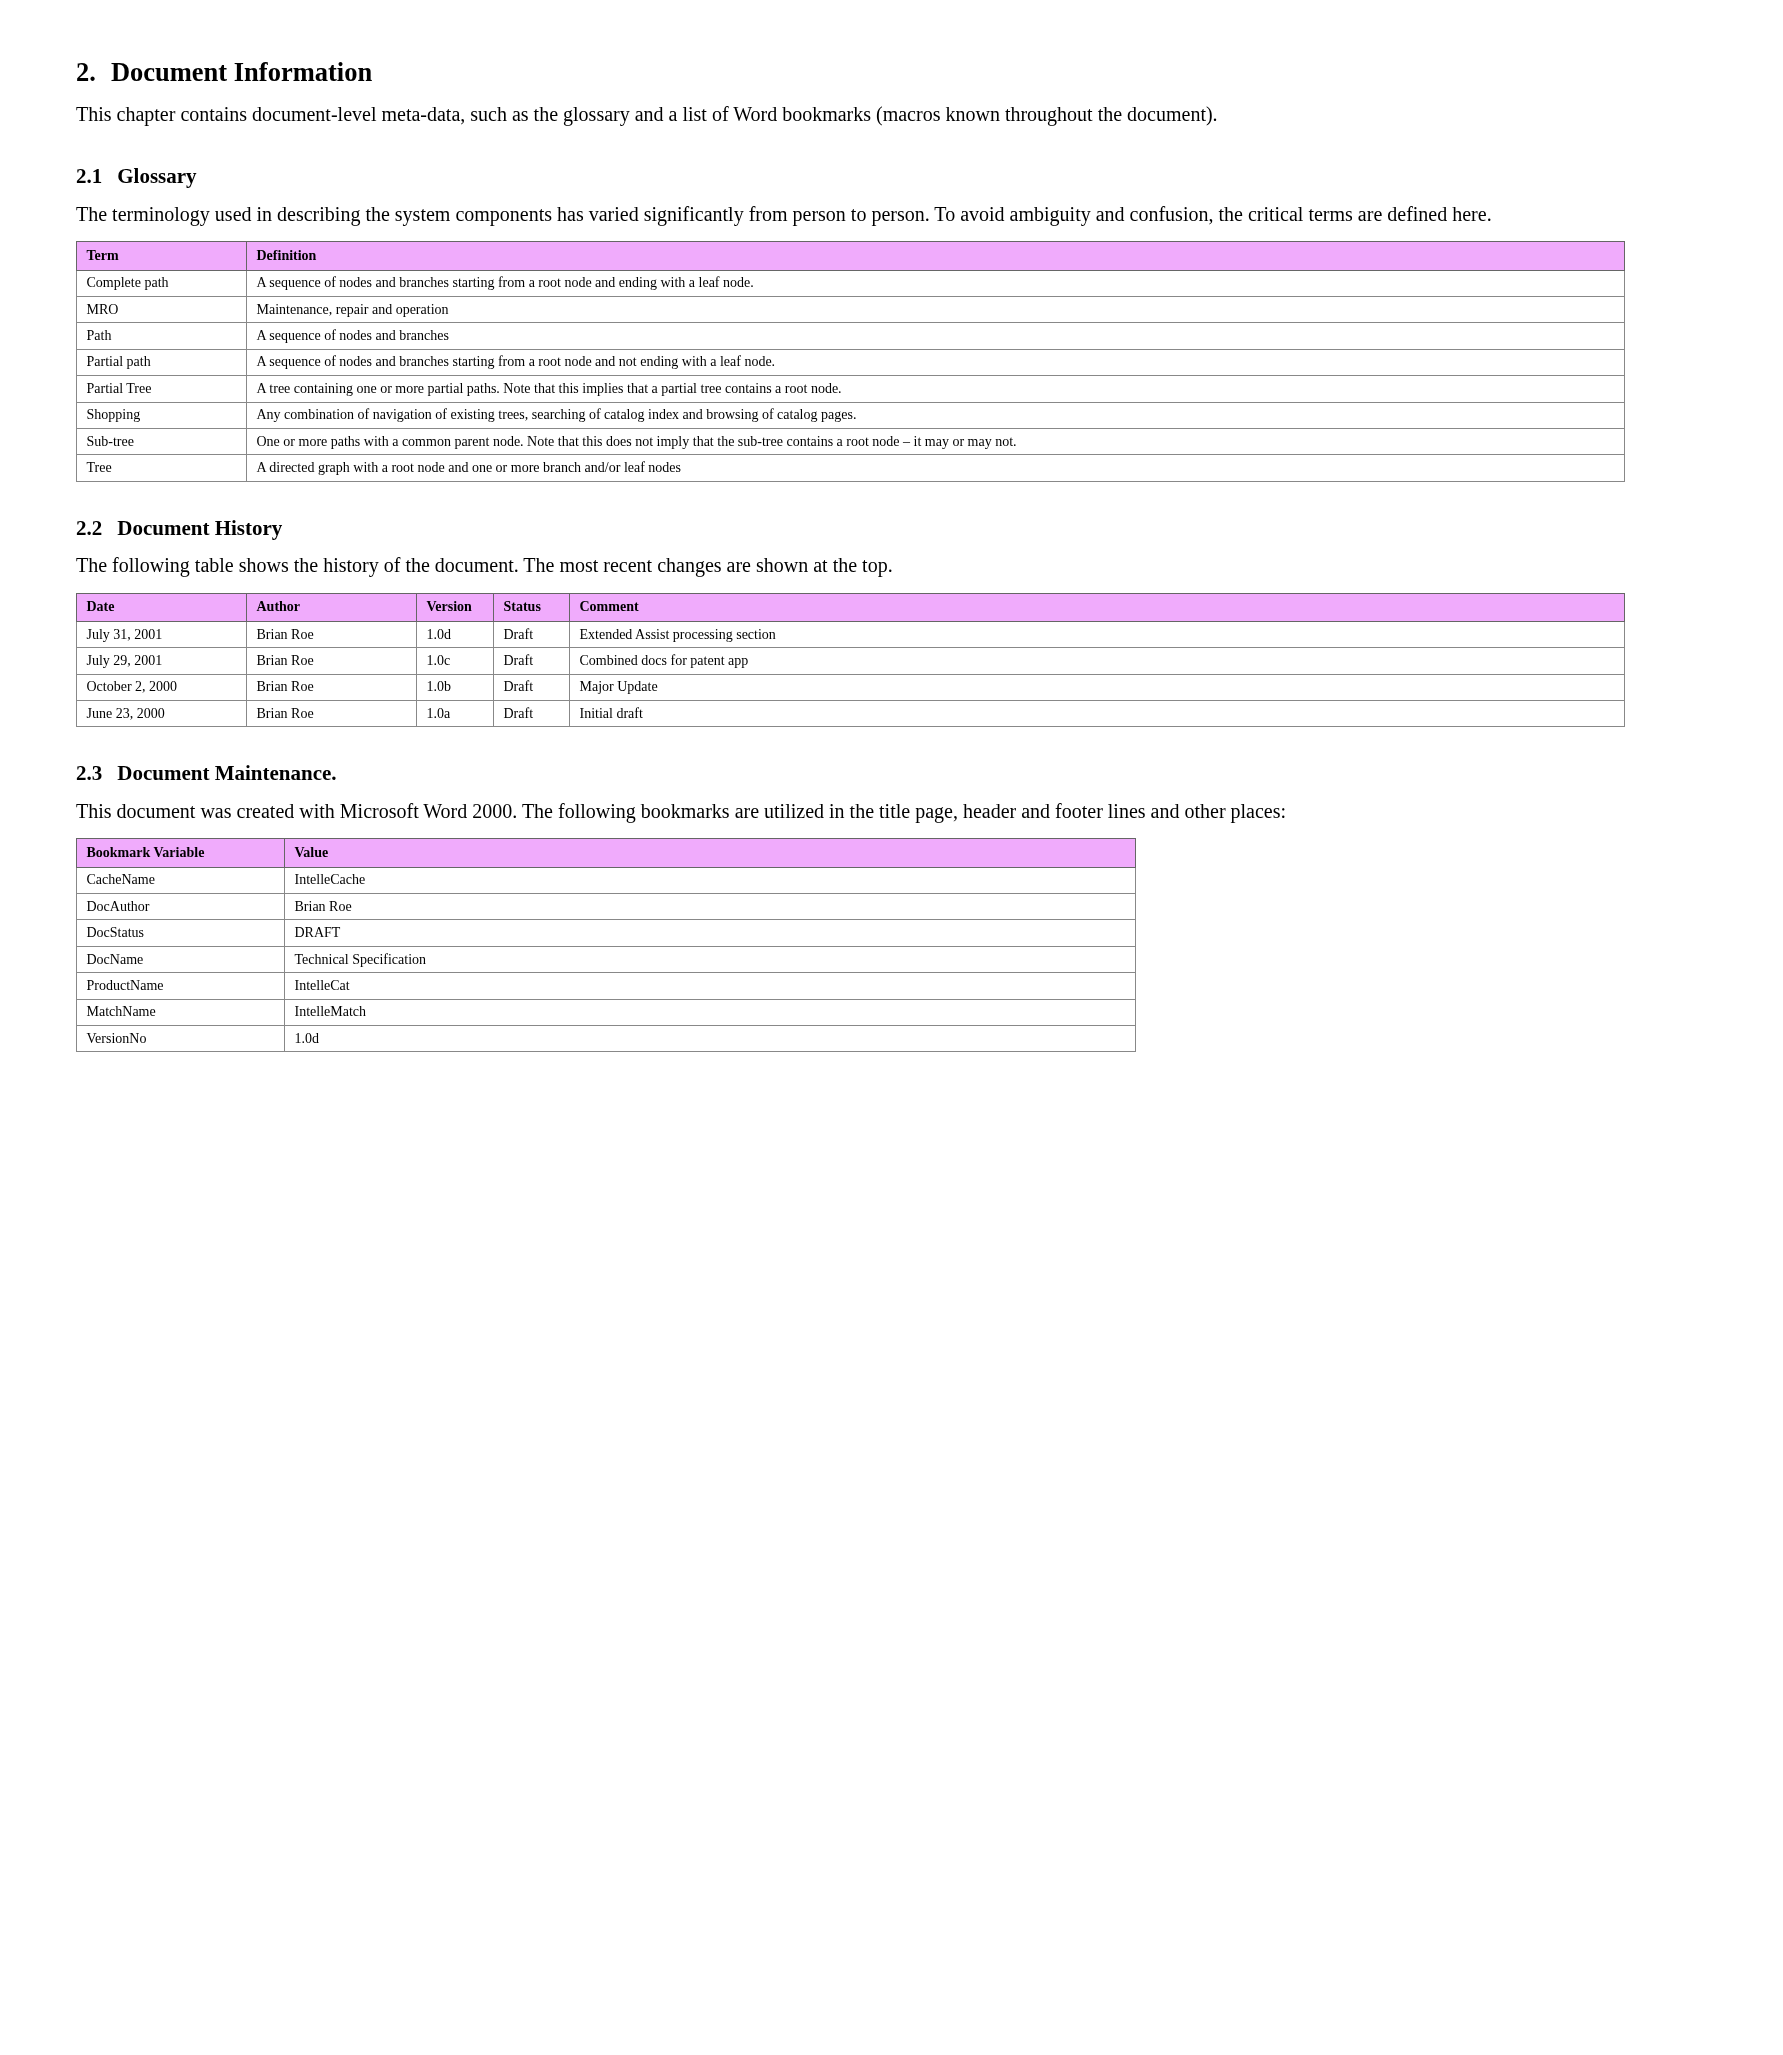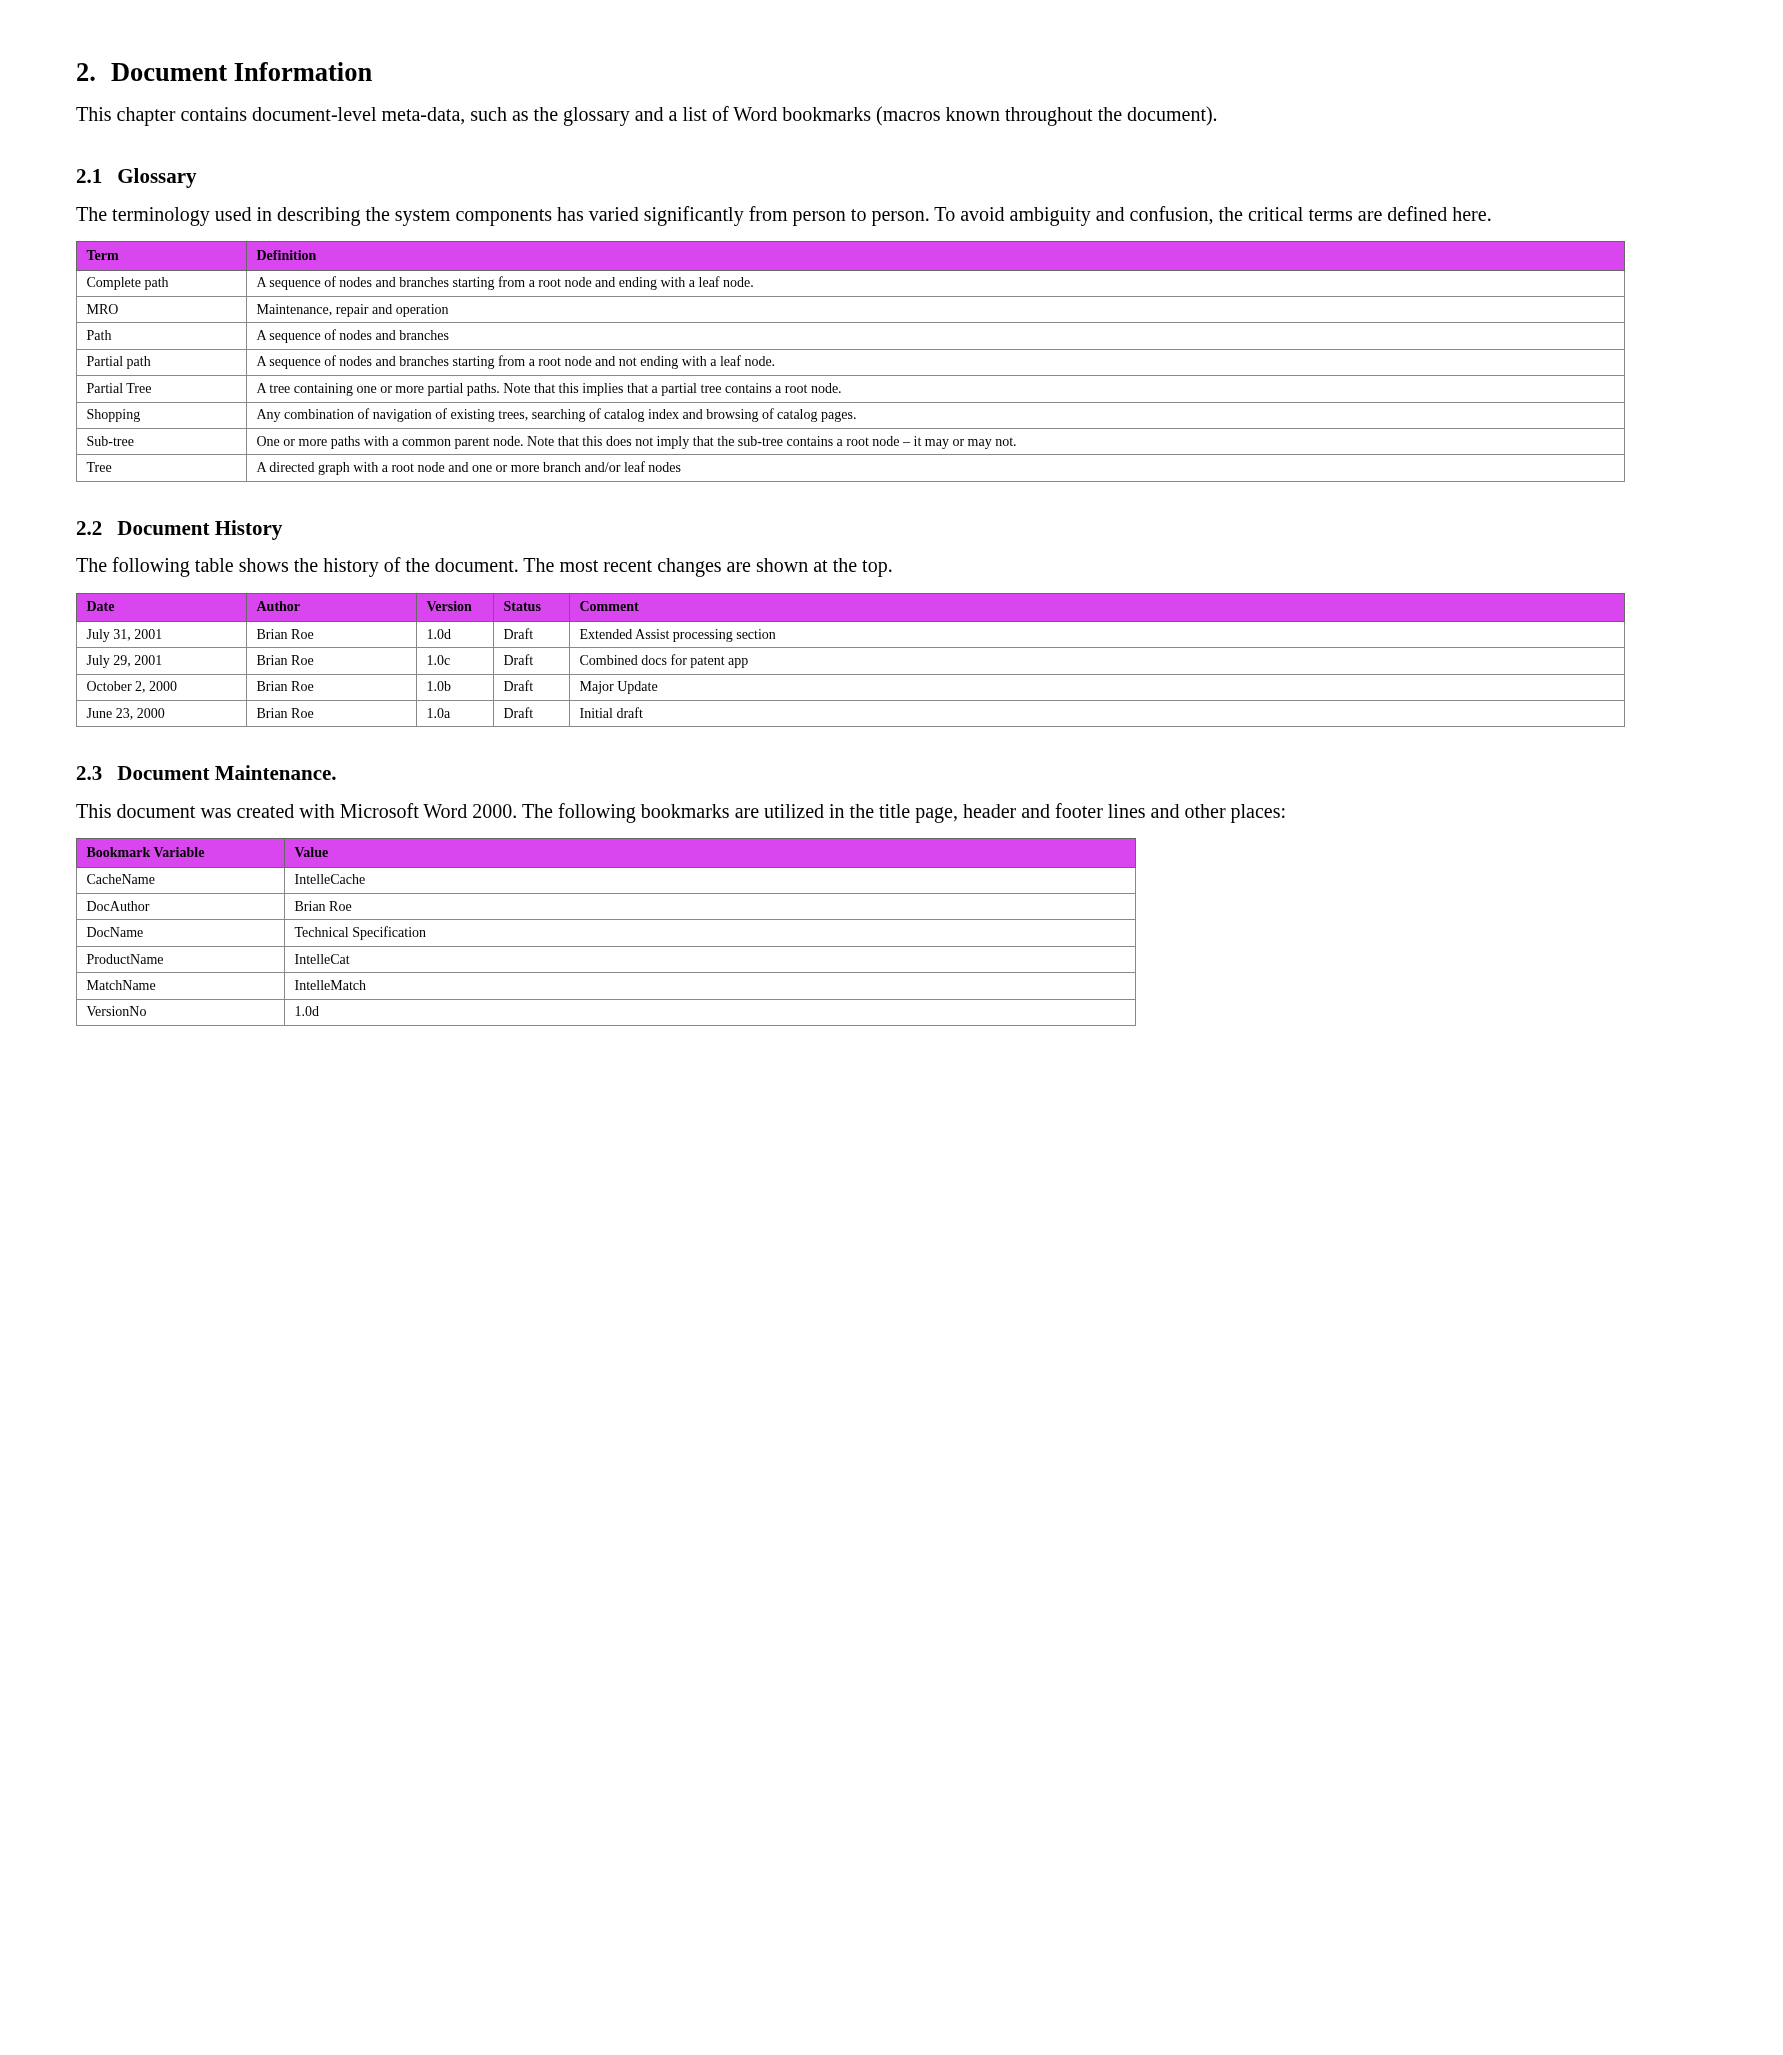--- a/index.html
+++ b/index.html
@@ -26,21 +26,21 @@
       font-size: 20px;
       line-height: 1.55;
       margin-bottom: 11.4px;
     }
     table {
       border-collapse: collapse;
       width: 100%;
       margin-bottom: 23px;
     }
     table th {
-      background-color: #d946ef;
+      background-color: #f0abfc;
       color: #000000;
       font-weight: bold;
       padding: 5.7px 9.5px;
       border: 0.9px solid #666666;
       text-align: left;
     }
     table td {
       padding: 4.7px 9.5px;
       border: 0.9px solid #888888;
       vertical-align: top;
@@ -198,20 +198,24 @@
   <tbody id="bookmark-tbody">
   <tr>
         <td>CacheName</td>
         <td>IntelleCache</td>
       </tr>
       <tr>
         <td>DocAuthor</td>
         <td>Brian Roe</td>
       </tr>
       <tr>
+        <td>DocStatus</td>
+        <td>DRAFT</td>
+      </tr>
+      <tr>
         <td>DocName</td>
         <td>Technical Specification</td>
       </tr>
       <tr>
         <td>ProductName</td>
         <td>IntelleCat</td>
       </tr>
       <tr>
         <td>MatchName</td>
         <td>IntelleMatch</td>

